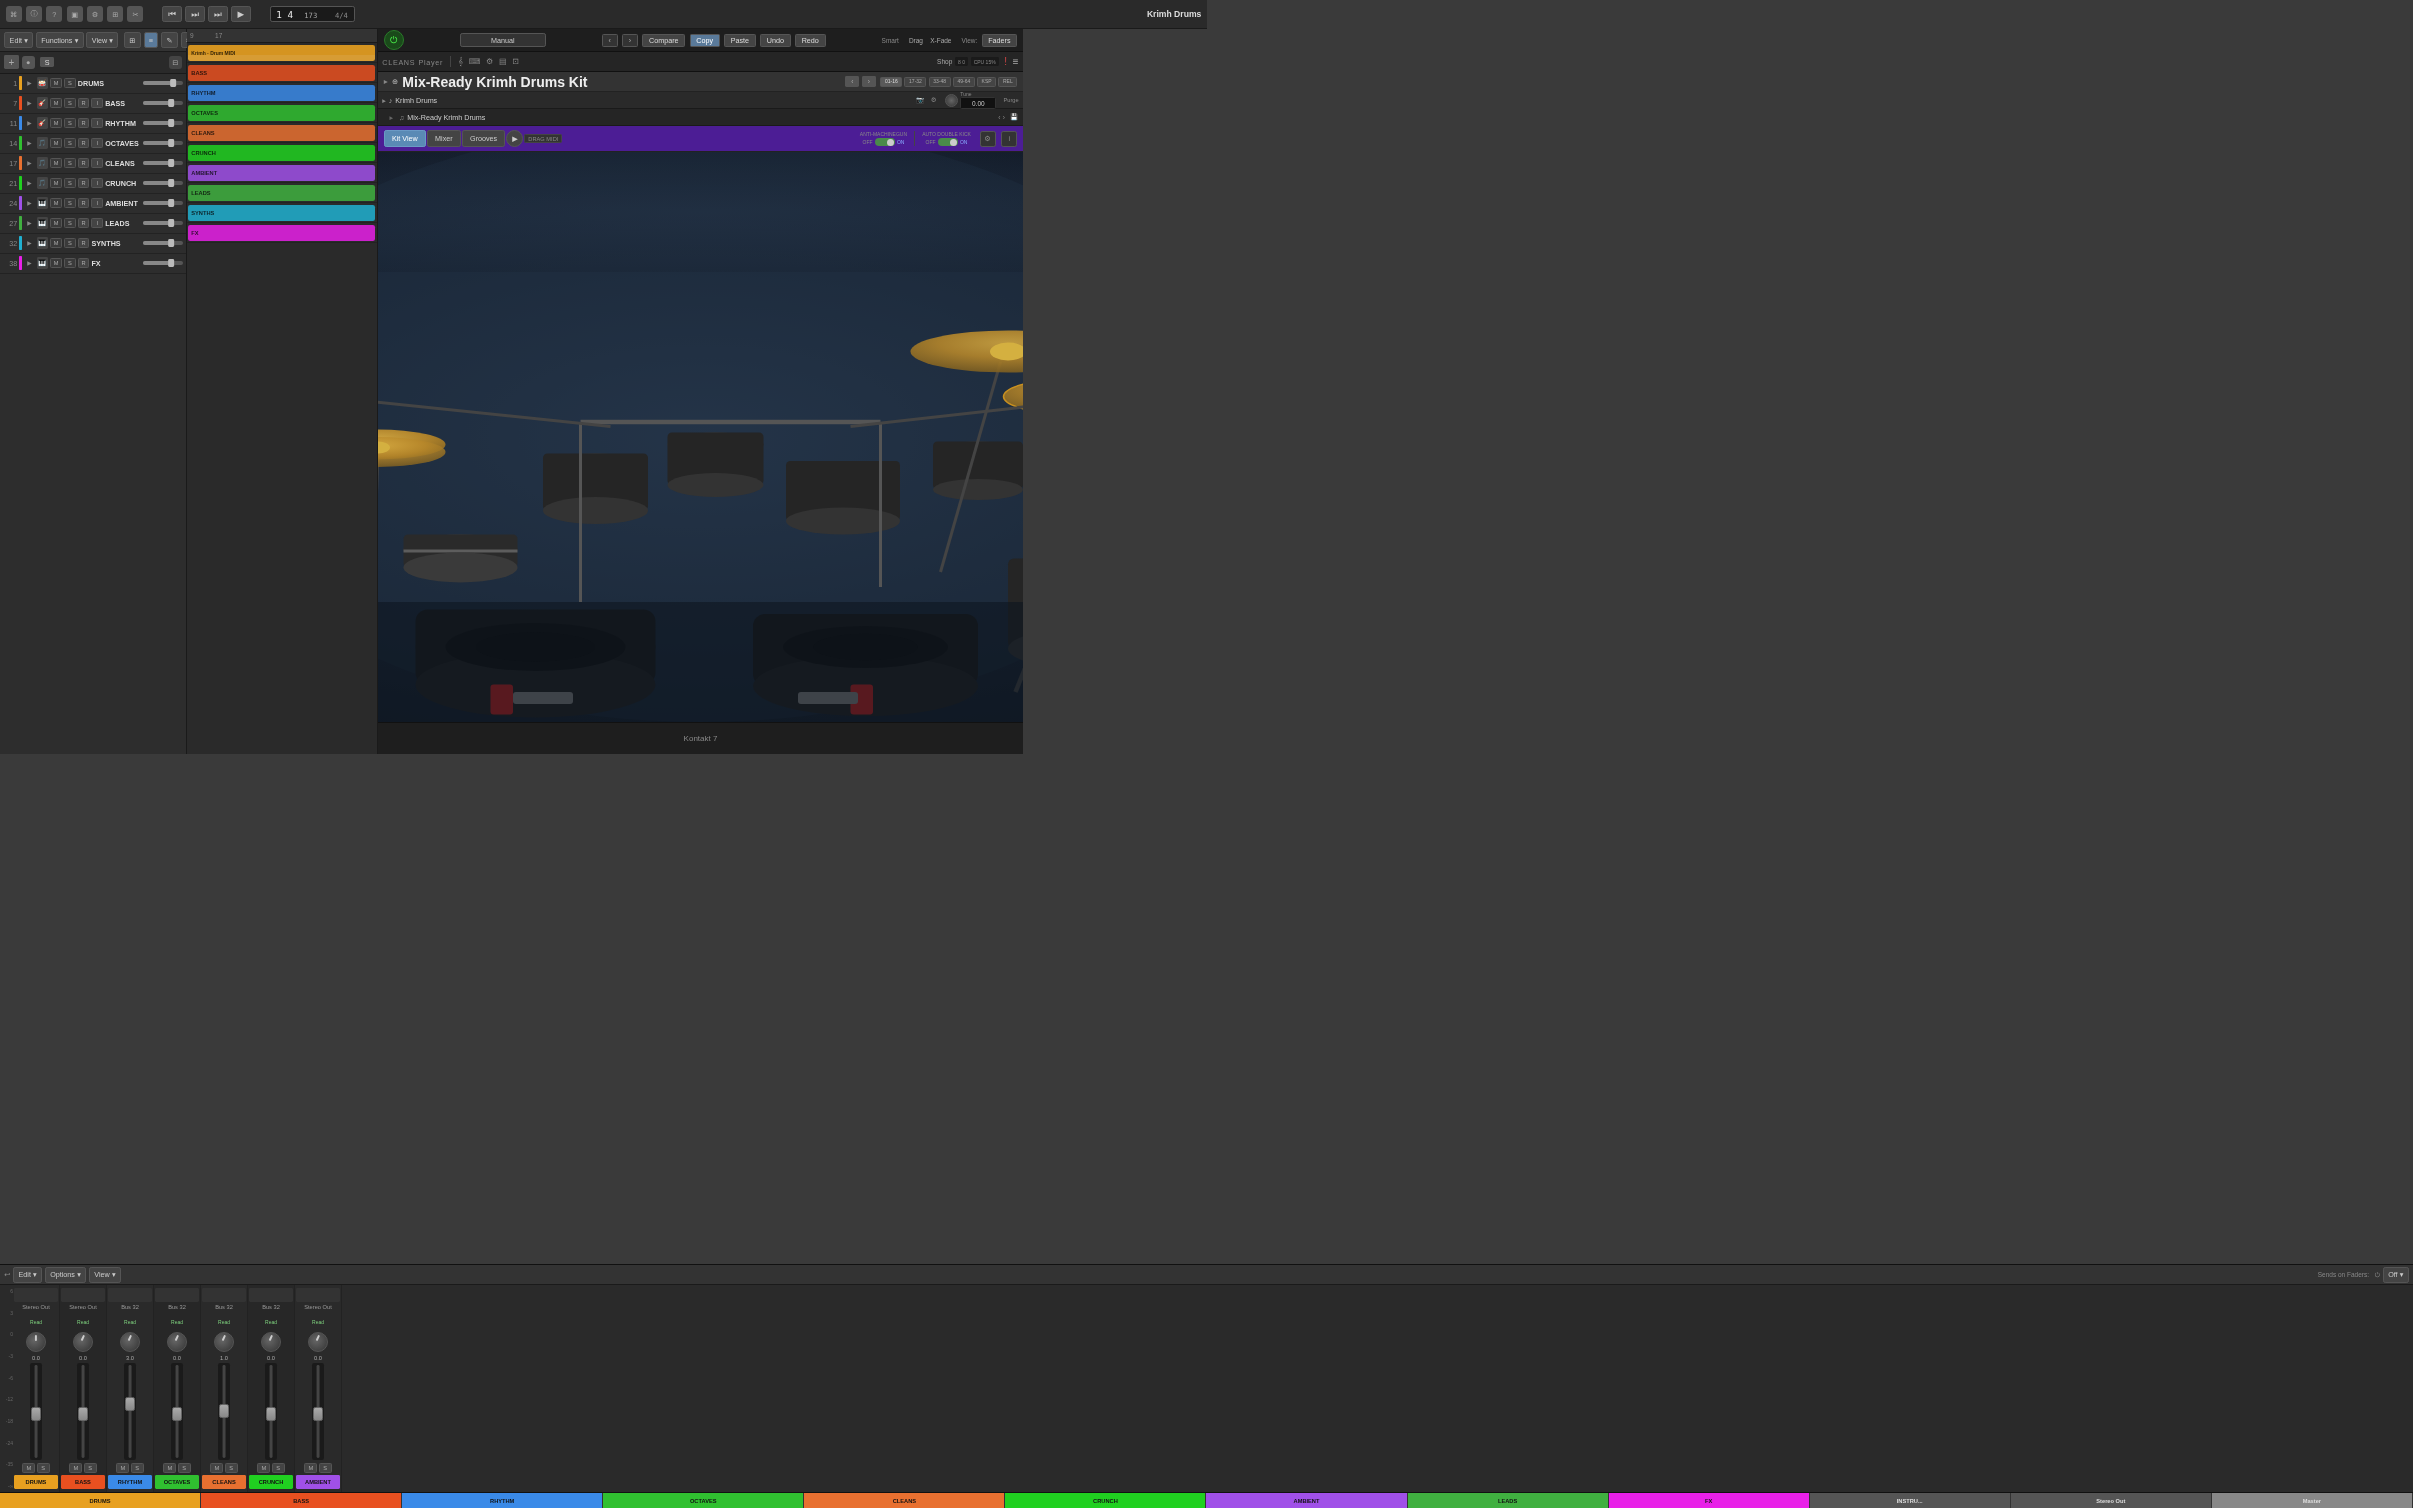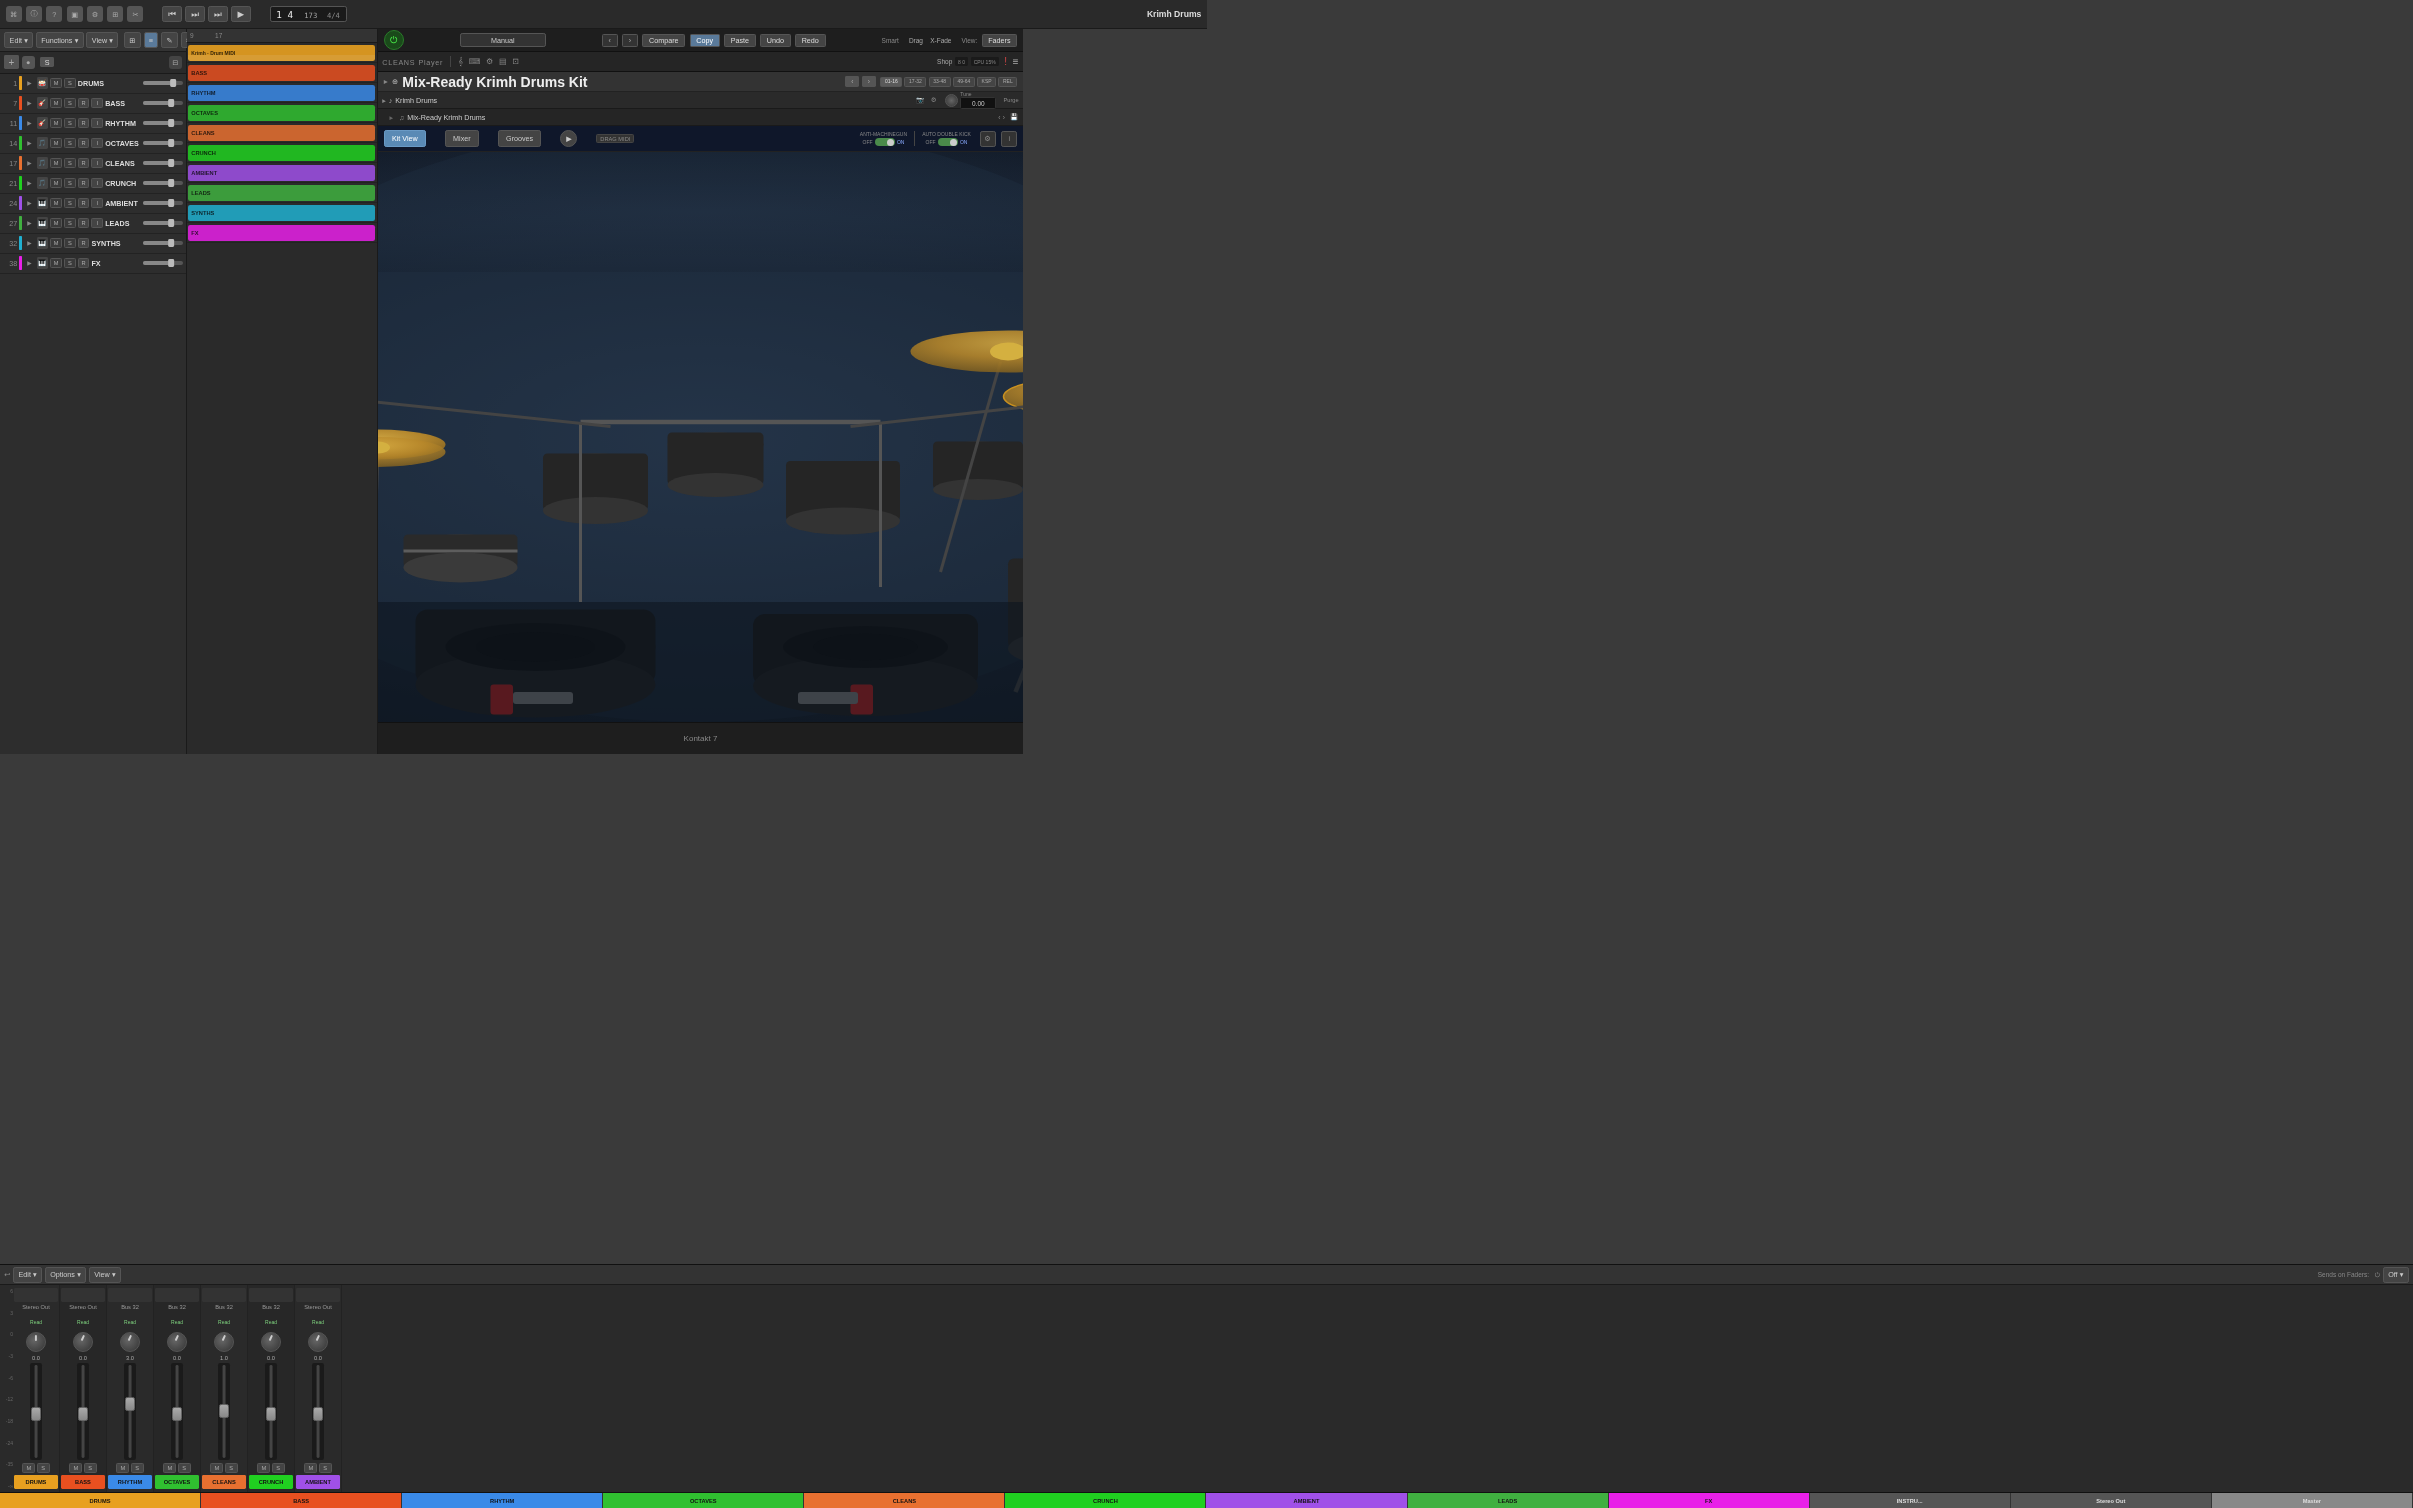--- a/index.html
+++ b/index.html
@@ -427,25 +427,25 @@
       width: 14.4px; height: 11.5px;
       background: #555;
       border-radius: 1.4px;
       display: flex; align-items: center; justify-content: center;
       font-size: 6.5px; color: #aaa;
       cursor: pointer;
     }
 
     .kontakt-kit-controls {
       height: 26px;
-      background: #0f172a;
+      background: #4c1d95;
       display: flex;
       align-items: center;
       padding: 0 5.7px;
-      gap: 19px;
+      gap: 1px;
       border-bottom: 0.7px solid #222;
       text-align: center;
     }
     .kit-btn {
       height: 17px;
       background: #444;
       border: 0.7px solid #555;
       border-radius: 2.2px;
       padding: 0 7.2px;
       font-size: 7.2px;
@@ -605,21 +605,21 @@
   <div class="transport-section">
     <div class="transport-btn">⏮</div>
     <div class="transport-btn">⏭</div>
     <div class="transport-btn">⏭</div>
     <div class="transport-btn">▶</div>
   </div>
 
   <div class="time-display">
     <span>1  4</span>
     <span style="margin-left:5.7px; color:#aaa; font-size:7.2px;">173</span>
-    <span style="margin-left:4px; color:#888; font-size:7.2px;">4/4</span>
+    <span style="margin-left:12px; color:#888; font-size:7.2px;">4/4</span>
   </div>
 
   <div style="flex:1"></div>
   <div style="font-size:8.6px; color:#ddd; font-weight:600;">Krimh Drums</div>
 </div>
 
 <div class="main-layout">
 
   <div class="left-panel">
     <div class="left-panel-toolbar">

